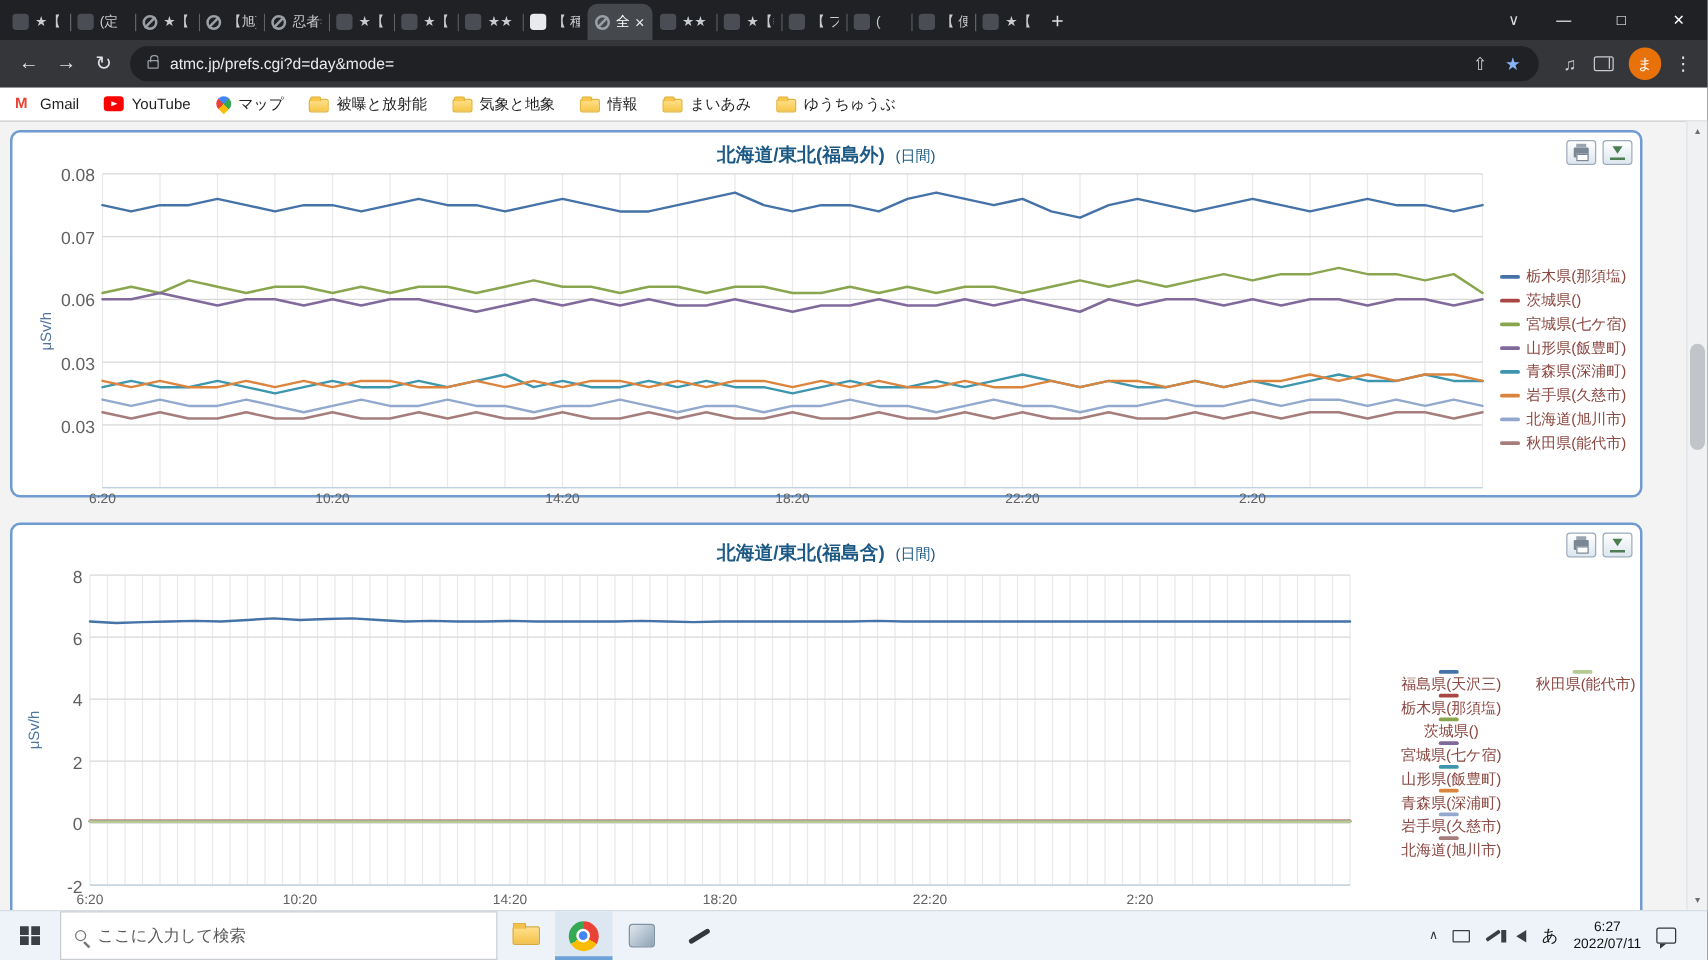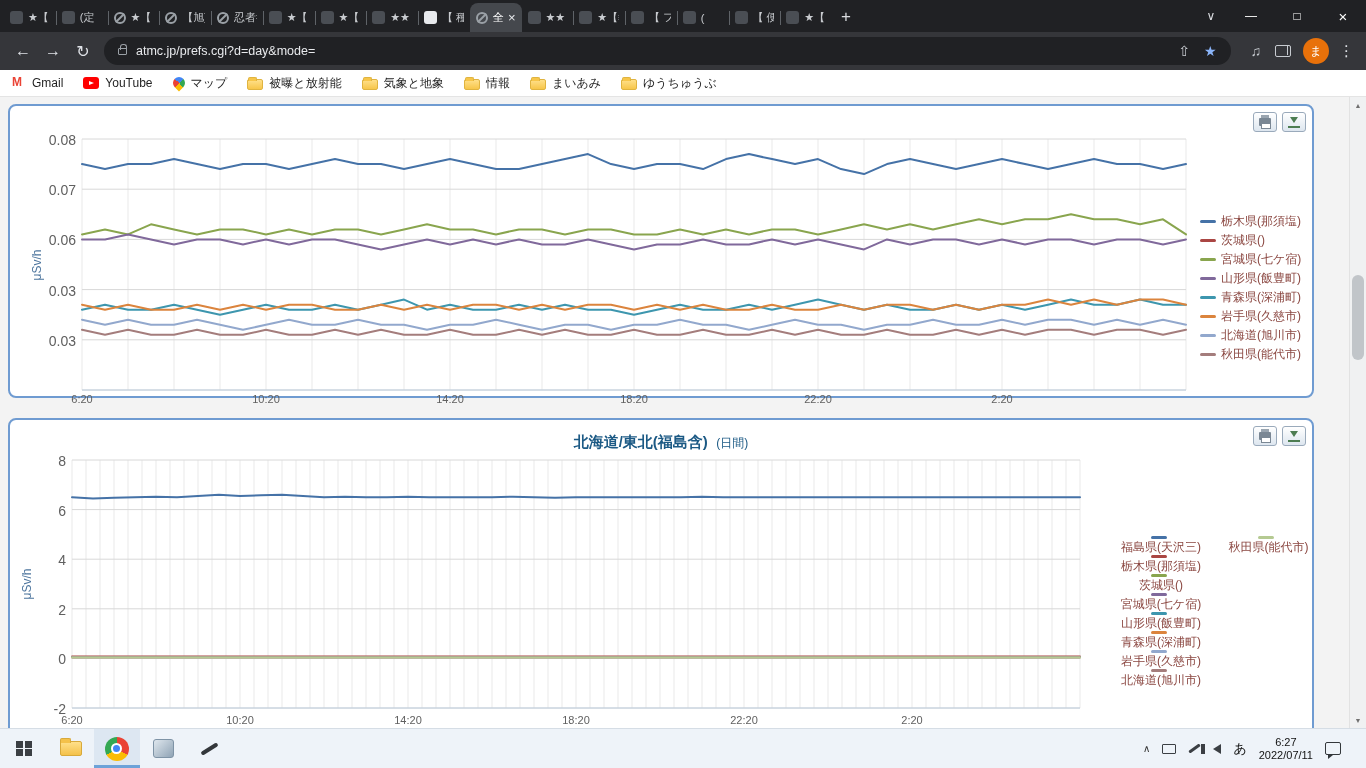--- a/index.html
+++ b/index.html
@@ -241,20 +241,24 @@
       </div>
       <div class="bk">
         <span class="bi bi-folder"></span>
         <span class="bklabel">ゆうちゅうぶ</span>
       </div>
     </div>
 </div>
 
 <div class="page">
   <section class="panel p1">
+    <div class="c-head">
+      <span class="c-title">北海道/東北(福島外)</span>
+      <span class="c-sub">(日間)</span>
+    </div>
     <div class="pbtns">
       <button class="pbtn">
           <span class="ic-print"></span>
         </button>
       <button class="pbtn">
           <span class="ic-dl"></span>
         </button>
     </div>
     <div class="ylab" style="left: 27px; top: 158.5px;">μSv/h</div>
   <svg width="1104" height="251" style="position: absolute; left: 72px; top: 33px; overflow: visible;">
@@ -511,20 +515,24 @@
 
 <div class="taskbar">
   <div class="start">
     <span class="winlogo">
         <span></span>
         <span></span>
         <span></span>
         <span></span>
       </span>
   </div>
+  <div class="tsearchbox">
+    <span class="mag"></span>
+    <span>ここに入力して検索</span>
+  </div>
   <div class="tbi">
       <span class="ic-folder"></span>
     </div>
   <div class="tbi active">
       <span class="ic-chrome"></span>
     </div>
   <div class="tbi">
       <span class="ic-app3"></span>
     </div>
   <div class="tbi">

